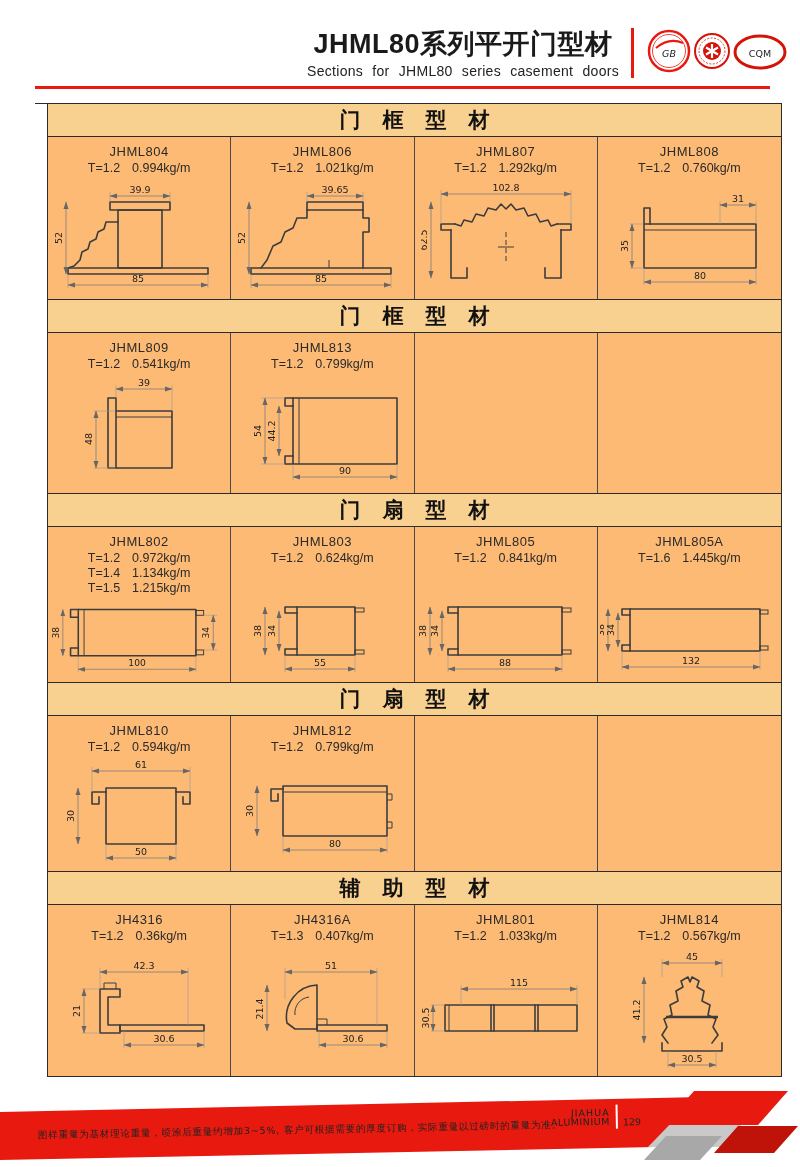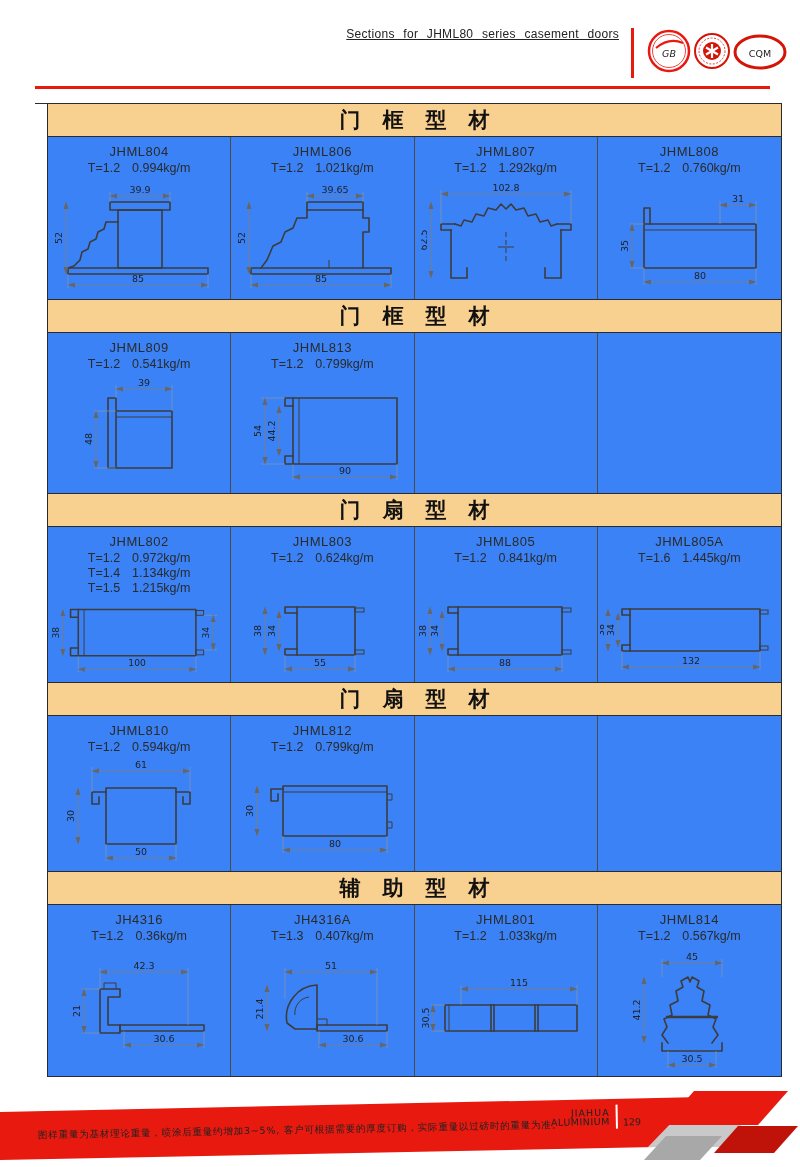--- a/index.html
+++ b/index.html
@@ -2,53 +2,54 @@
 <html><head>
 <meta charset="utf-8">
 <style>
   html,body{margin:0;padding:0;}
   body{width:800px;height:1167px;position:relative;background:#fff;
        font-family:"Liberation Sans","DejaVu Sans",sans-serif;overflow:hidden;}
   
   .hdr{position:absolute;top:24px;right:12px;display:flex;align-items:flex-start;}
   .titleblk{text-align:center;margin-right:8px;margin-top:2px;}
   .title{font-size:27px;font-weight:bold;color:#1a1a1a;letter-spacing:.5px;white-space:nowrap;}
-  .subtitle{font-size:12px;color:#222;margin-top:1px;word-spacing:5px;letter-spacing:.3px;text-decoration:underline;}
+  .subtitle{font-size:14px;color:#222;margin-top:1px;word-spacing:5px;letter-spacing:.3px;}
   .hdr-div{width:3px;background:#e8190f;height:50px;margin:4px 12px 0 4px;}
   .logos{display:flex;align-items:center;margin-top:2px;}
   .redline{position:absolute;left:35px;right:30px;top:86px;height:3px;background:#e8190f;}
   
   .tbl{position:absolute;left:35px;top:103px;width:735px;border-top:1px solid #2b2b2b;padding-left:12px;}
   .band{height:32px;background:#f8d191;border:1px solid #2b2b2b;border-top:none;
         display:flex;align-items:center;justify-content:center;}
   .band span{font-size:21px;font-weight:bold;letter-spacing:22px;text-indent:22px;color:#111;}
   .row{display:grid;grid-template-columns:1fr 1fr 1fr 1fr;
        border-left:1px solid #2b2b2b;border-right:1px solid #2b2b2b;border-bottom:1px solid #2b2b2b;}
   .row .cell{border-right:1px solid #4a4a4a;}
   .row .cell:last-child{border-right:none;}
   .cell{display:flex;flex-direction:column;align-items:center;padding-top:7px;
-        box-sizing:border-box;overflow:hidden;background:#3b82f6;}
+        box-sizing:border-box;overflow:hidden;background:#fdba74;}
   .r1{height:162px}.r2{height:160px}.r3{height:155px}.r4{height:155px}.r5{height:171px}
   .code{font-size:13px;color:#2a2a2a;letter-spacing:.5px;}
   .spec{font-size:12.5px;color:#2a2a2a;margin-top:2px;line-height:15px;text-align:left;}
   .spec .w{margin-left:12px;}
   .drw{margin-top:auto;margin-bottom:5px;}
   svg text{font-family:"DejaVu Sans",sans-serif;font-size:9.5px;fill:#222;font-weight:normal;}
   .dt{text-anchor:middle;}
   .p{fill:none;stroke:#3c3c3c;stroke-width:1.6;stroke-linejoin:round;stroke-linecap:square;}
   .p2{fill:none;stroke:#3c3c3c;stroke-width:1;}
   .dim{stroke:#7d7d7d;stroke-width:.8;}
   .ext{stroke:#9a9a9a;stroke-width:.6;}
   .ftr{position:absolute;left:0;top:1090px;}
 </style>
 </head>
 <body>
 
 <div class="hdr">
   <div class="titleblk">
+    <div class="title">JHML80系列平开门型材</div>
     <div class="subtitle">Sections for JHML80 series casement doors</div>
   </div>
   <div class="hdr-div"></div>
   <div class="logos">
     <svg width="46" height="48">
       <circle cx="23" cy="25" r="20" fill="none" stroke="#e8190f" stroke-width="2.5"></circle>
       <circle cx="23" cy="25" r="16.5" fill="none" stroke="#e8190f" stroke-width=".8"></circle>
       <path d="M10,22 Q23,11 37,17" fill="none" stroke="#e8190f" stroke-width="2"></path>
       <text x="23" y="31" text-anchor="middle" font-size="14" font-weight="bold" font-style="italic" fill="#1c3e9c">GB</text>
     </svg>

